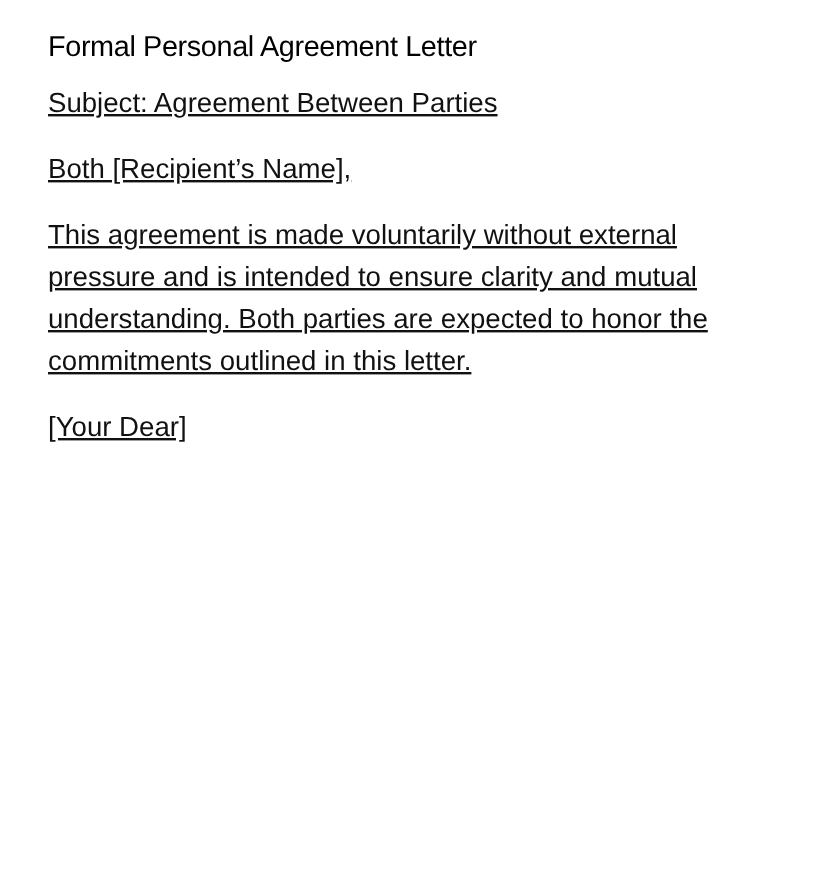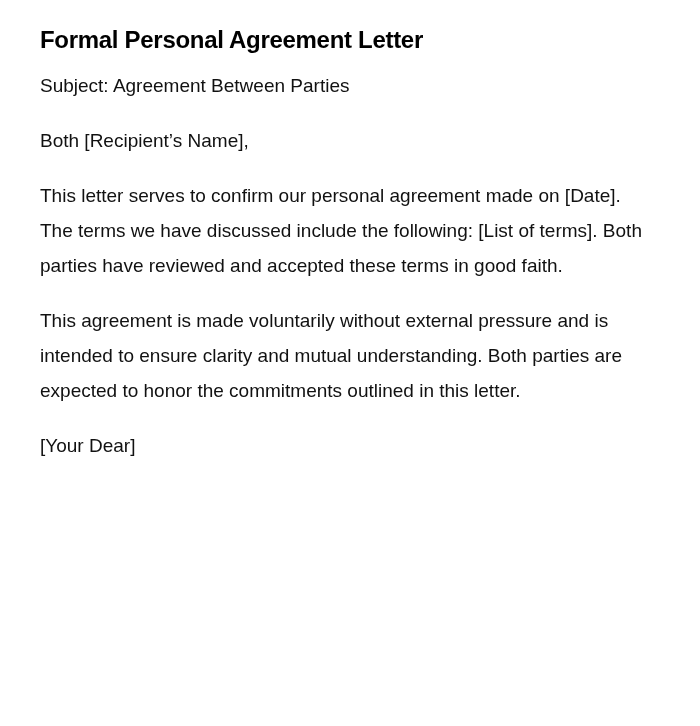--- a/index.html
+++ b/index.html
@@ -1,23 +1,22 @@
 <!DOCTYPE html>
 <html><head>
 <meta charset="utf-8">
 <style>
   html, body { margin: 0; padding: 0; background: #ffffff; }
   body { width: 700px; height: 726px; overflow: hidden; font-family: "Liberation Sans", sans-serif; color: #111111; }
   .doc { position: absolute; left: 40px; top: 22px; width: 610px; }
-  h1 { font-size: 24px; font-weight: bold; margin: 0 0 10px 0; letter-spacing: -0.3px; line-height: 36px; color: #000; }
-  p { font-size: 19px; line-height: 35px; margin: 0 0 20px 0; }
+  h1 { font-size: 24px; font-weight: normal; margin: 0 0 10px 0; letter-spacing: -0.3px; line-height: 36px; color: #000; }
+  p { font-size: 23px; line-height: 35px; margin: 0 0 20px 0; text-decoration: underline; }
 </style>
 </head>
 <body>
 
 <div class="doc">
   <h1>Formal Personal Agreement Letter</h1>
   <p>Subject: Agreement Between Parties</p>
   <p>Both [Recipient’s Name],</p>
-  <p>This letter serves to confirm our personal agreement made on [Date]. The terms we have discussed include the following: [List of terms]. Both parties have reviewed and accepted these terms in good faith.</p>
   <p>This agreement is made voluntarily without external pressure and is intended to ensure clarity and mutual understanding. Both parties are expected to honor the commitments outlined in this letter.</p>
   <p>[Your Dear]</p>
 </div>
 
 </body></html>

